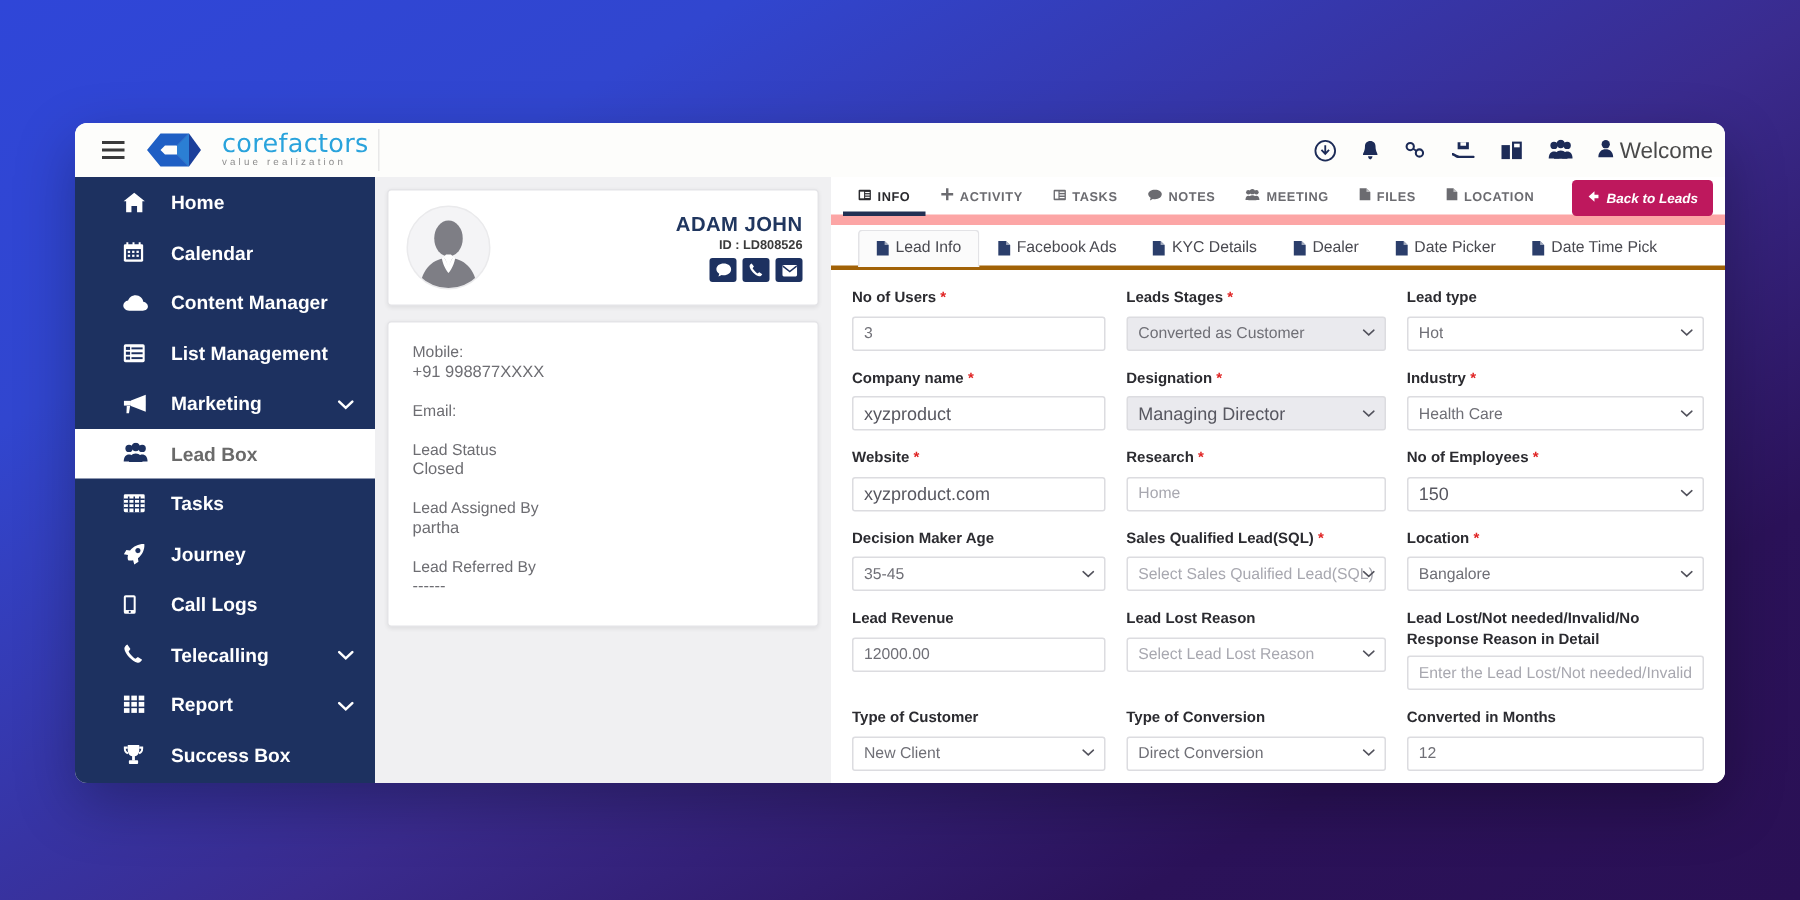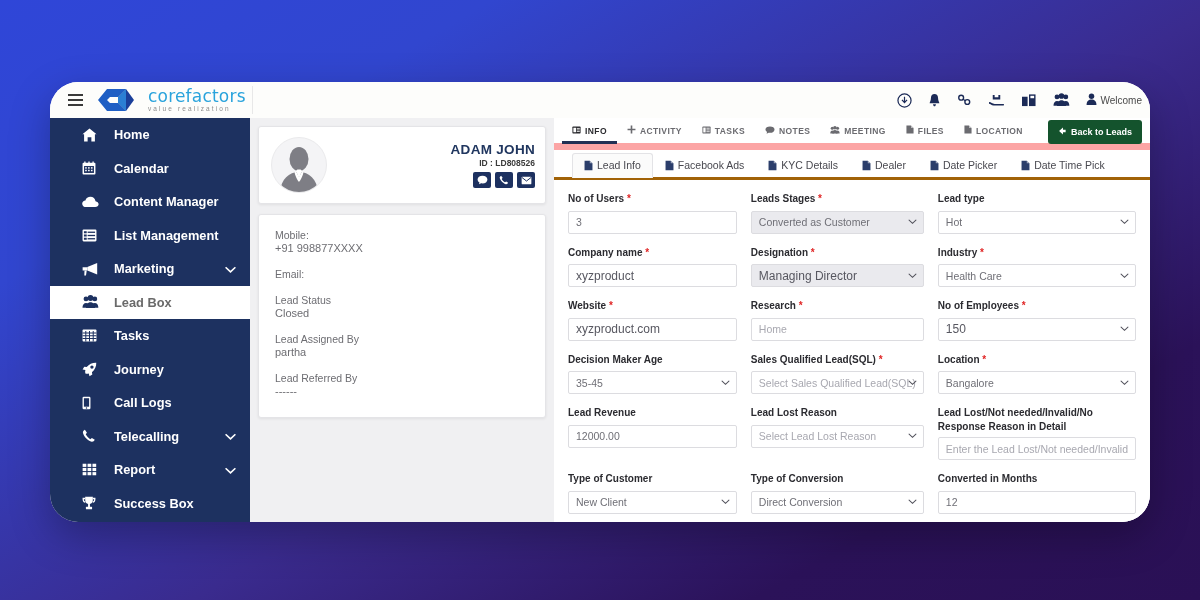--- a/index.html
+++ b/index.html
@@ -10,21 +10,21 @@
   body {
     background: linear-gradient(150deg, #2f46d8 0%, #3146cf 22%, #3a2b8e 55%, #2b1259 80%, #2a1055 100%);
     position: relative;
   }
 
   
   #app-window {
     position: absolute;
     left: 50px; top: 82px;
     width: 1100px; height: 440px;
-    border-radius: 28px;
+    border-radius: 8px;
     overflow: hidden;
     background: #ffffff;
     box-shadow: 0 14px 40px rgba(0,0,0,.28);
   }
 
   
   #topbar {
     position: absolute; left: 0; top: 0; width: 100%; height: 36px;
     background: #fdfdfb;
     display: flex; align-items: center;
@@ -49,21 +49,21 @@
   }
   #topbar-sep { width: 1px; height: 28px; background: #e8e8e8; margin-left: 6px; }
 
   #topbar-right {
     margin-left: auto; display: flex; align-items: center;
     gap: 16px; padding-right: 8px; height: 100%;
   }
   .hicon { color: #1c2b57; display: flex; align-items: center; cursor: pointer; }
   #welcome {
     display: flex; align-items: center; gap: 4px;
-    font-size: 10px; color: #4a4a4a; white-space: nowrap;
+    font-size: 15px; color: #4a4a4a; white-space: nowrap;
   }
 
   
   #sidebar {
     position: absolute; left: 0; top: 36px; width: 200px; bottom: 0;
     background: #1d3160;
     z-index: 5;
   }
   .side-item {
     display: flex; align-items: center; height: 33.5px;
@@ -142,25 +142,25 @@
     cursor: pointer; text-transform: uppercase;
     position: relative;
   }
   .tab.active { color: #2a2a2e; }
   .tab.active::after {
     content: ""; position: absolute; left: 0; right: 0; bottom: -1px;
     height: 3px; background: #223054;
   }
   #back-to-leads {
     position: absolute; right: 8px; top: 2px;
-    background: #14532d; color: #ffffff;
+    background: #be185d; color: #ffffff;
     font-size: 9px; font-weight: bold;
     padding: 7px 10px; border-radius: 3px;
     display: flex; align-items: flex-start; gap: 5px;
-    cursor: pointer; white-space: nowrap;
+    cursor: pointer; white-space: nowrap; font-style: italic;
   }
 
   #subtabrow {
     height: 30px; display: flex; align-items: flex-end;
     padding-left: 18px; border-bottom: 3px solid #a16207;
   }
   .subtab {
     display: flex; align-items: center; gap: 4px;
     font-size: 10.5px; color: #494950;
     padding: 5px 11px 6px 11px; cursor: pointer;

